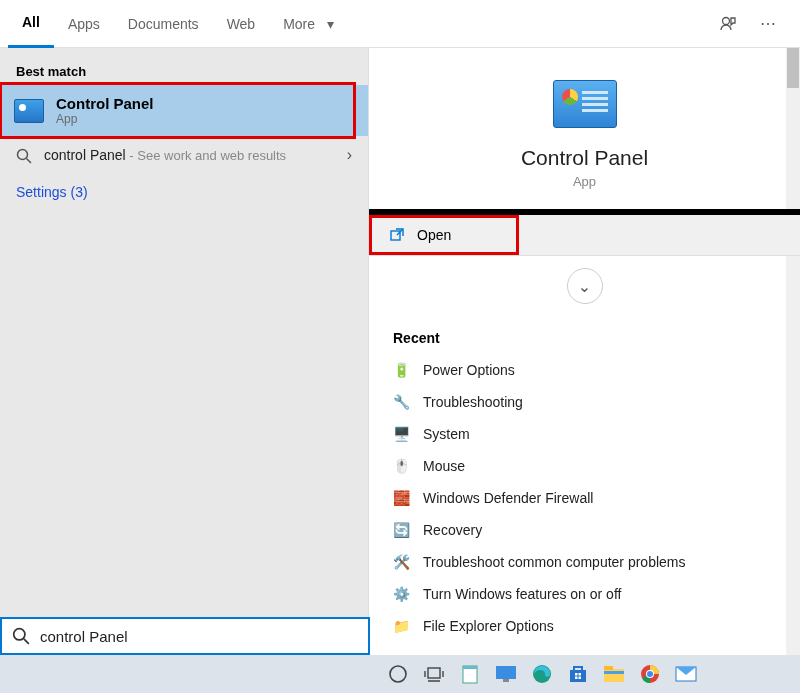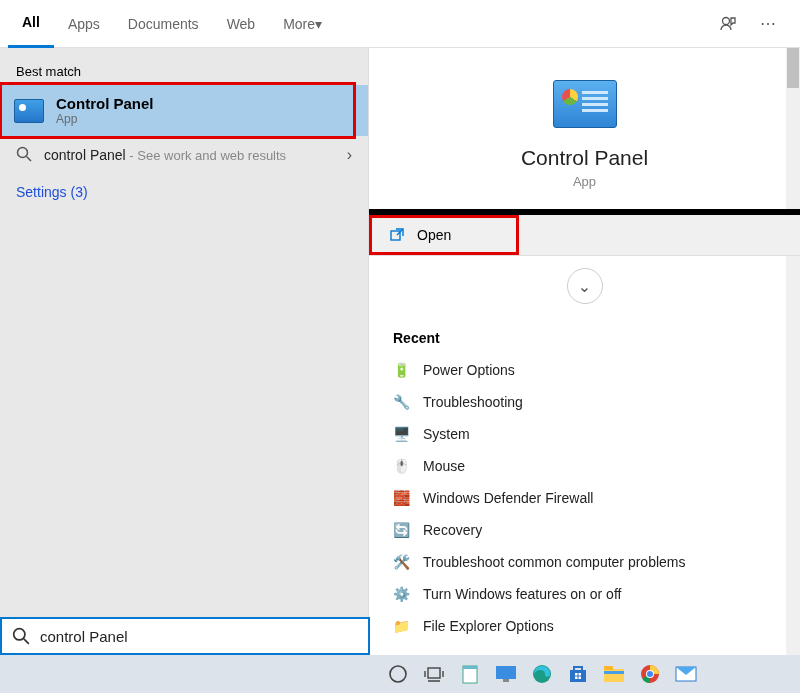--- a/index.html
+++ b/index.html
@@ -1,43 +1,43 @@
 <!DOCTYPE html>
 <html><head>
 <meta charset="utf-8">
 <style>
   * { box-sizing: border-box; margin: 0; padding: 0; font-family: "Segoe UI", Arial, sans-serif; }
   body { width: 800px; height: 693px; background: #e8e8e8; overflow: hidden; position: relative; }
   
   .topbar { height: 48px; background: #fff; display: flex; align-items: center; padding: 0 8px; border-bottom: 1px solid #e0e0e0; position: relative; }
   .tab { padding: 12px 14px; font-size: 14px; color: #666; cursor: pointer; height: 48px; display: flex; align-items: center; }
   .tab.active { color: #000; font-weight: 600; border-bottom: 3px solid #0078d4; }
-  .tab-more { display: flex; align-items: center; gap: 0; }
+  .tab-more { display: flex; align-items: center; gap: 12px; }
   .topbar-right { margin-left: auto; display: flex; gap: 8px; align-items: center; padding-right: 8px; }
   .topicon { width: 32px; height: 32px; display: flex; align-items: center; justify-content: center; color: #555; }
   
   .body-area { display: flex; height: 607px; }
   .left-pane { width: 368px; background: #e8e8e8; padding-top: 8px; }
   .right-pane { flex: 1; background: #fff; border-left: 1px solid #ddd; position: relative; overflow-y: auto; }
   .scroll-ind { position:absolute; right:0; top:0; width:14px; height:100%; background:#f0f0f0;}
   .scroll-thumb { position:absolute; right:1px; top:0; width:12px; height:40px; background:#c0c0c0;}
   
-  .section-label { font-size: 13px; font-weight: 400; padding: 8px 16px 6px; color: #000; }
+  .section-label { font-size: 13px; font-weight: 700; padding: 8px 16px 6px; color: #000; }
   
   .result-row { display: flex; align-items: center; padding: 10px 14px; gap: 12px; cursor: pointer; position: relative; }
   .result-row.selected { background: #a8cdea; }
   .highlight-box { position:absolute; inset:0; border:3px solid #e00000; pointer-events:none; }
   .result-icon { width: 30px; height: 30px; display:flex; align-items:center; justify-content:center; }
   .cp-icon { width:30px; height:24px; background:linear-gradient(#3fa0e8,#2575c8); border:1px solid #1a5fa0; border-radius:2px; position:relative;}
   .cp-icon::after{content:"";position:absolute;left:4px;top:4px;width:7px;height:7px;background:#fff;border-radius:50%;}
   .result-text { display: flex; flex-direction: column; }
   .result-title { font-size: 15px; font-weight: 600; color: #000; }
   .result-sub { font-size: 12px; color: #6a6a6a; }
   
-  .web-row { display:flex; align-items:flex-start; padding:10px 16px; gap:10px; cursor:pointer;}
+  .web-row { display:flex; align-items:flex-end; padding:10px 16px; gap:10px; cursor:pointer;}
   .web-row .ico { width:18px; color:#555;}
   .web-query { font-size:14px; color:#222;}
   .web-hint { font-size:13px; color:#888;}
   .web-chevron { margin-left:auto; color:#555; font-size:16px;}
   
   .settings-row { padding:10px 16px; font-size:14px; color:#1d4ed8;}
   
   .preview-head { text-align:center; padding: 32px 0 20px; }
   .preview-icon { width:64px; height:48px; margin:0 auto 18px; background:linear-gradient(#5bb0f0,#2f85d6); border:1px solid #1a5fa0; border-radius:3px; position:relative;}
   .preview-icon::before{content:"";position:absolute;left:8px;top:8px;width:16px;height:16px;border-radius:50%;background:conic-gradient(#ffd040 0 120deg,#6eb53f 120deg 240deg,#e85050 240deg 360deg);}

